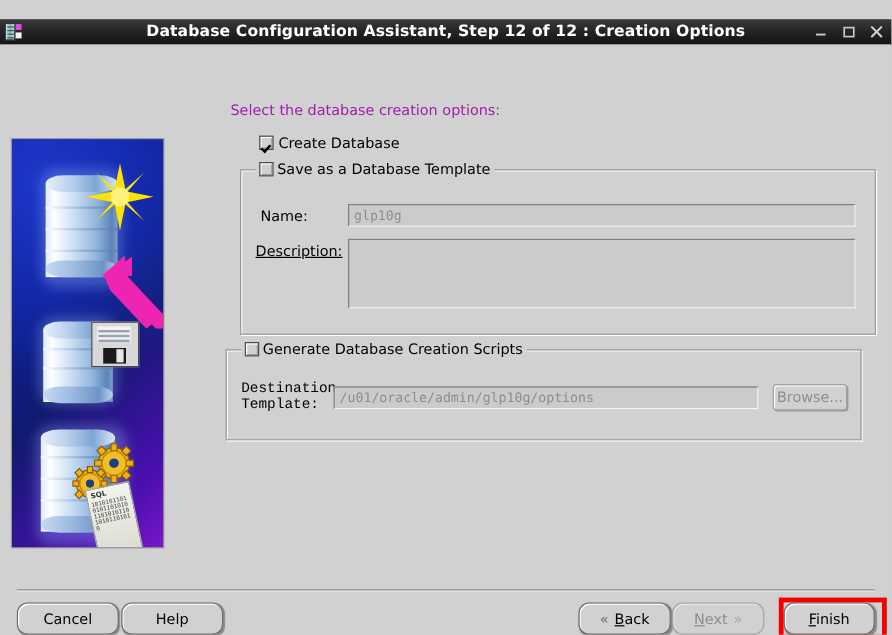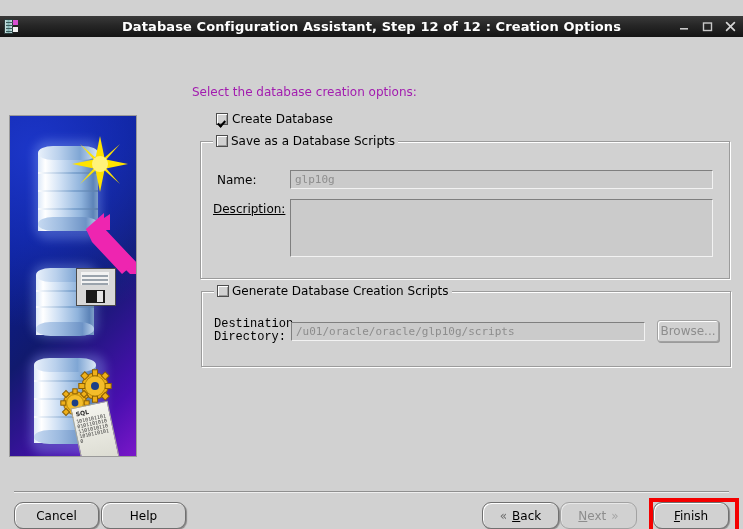--- a/index.html
+++ b/index.html
@@ -289,38 +289,38 @@
     <div class="intro">Select the database creation options:</div>
 
     <div class="cb-row" style="left:216px;top:75px;">
       <span class="cb checked"></span>
       <span>Create Database</span>
     </div>
 
     <div class="group" style="left:200px;top:104px;width:528px;height:136px;">
       <div class="group-title">
         <span class="cb"></span>
-        <span>Save as a Database Scripts</span>
+        <span>Save as a Database Template</span>
       </div>
       <div class="lbl" style="left:16px;top:31px;">Name:</div>
       <div class="field" style="left:89px;top:28px;width:423px;height:19px;">glp10g</div>
       <div class="lbl" style="left:12px;top:60px;text-decoration:underline;">Description:</div>
       <div class="area" style="left:89px;top:57px;width:423px;height:58px;"></div>
     </div>
 
-    <div class="group" style="left:201px;top:254px;width:528px;height:74px;">
+    <div class="group" style="left:188px;top:254px;width:528px;height:74px;">
       <div class="group-title">
         <span class="cb"></span>
         <span>Generate Database Creation Scripts</span>
       </div>
       <div class="lbl two" style="left:12px;top:26px;">
         <div>Destination</div>
-        <div>Directory:</div>
-      </div>
-      <div class="field" style="left:89px;top:30px;width:354px;height:19px;">/u01/oracle/oracle/glp10g/scripts</div>
+        <div>Template:</div>
+      </div>
+      <div class="field" style="left:89px;top:30px;width:354px;height:19px;">/u01/oracle/admin/glp10g/options</div>
       <div class="btn small disabled" style="left:455px;top:28px;width:62px;height:22px;">Browse...</div>
     </div>
 
     <div class="sep"></div>
 
     <div class="btn" style="left:14px;top:465px;width:85px;height:27px;">Cancel</div>
     <div class="btn" style="left:101px;top:465px;width:85px;height:27px;">Help</div>
 
     <div class="btn" style="left:482px;top:465px;width:77px;height:27px;">
       <span class="chev">«</span>

